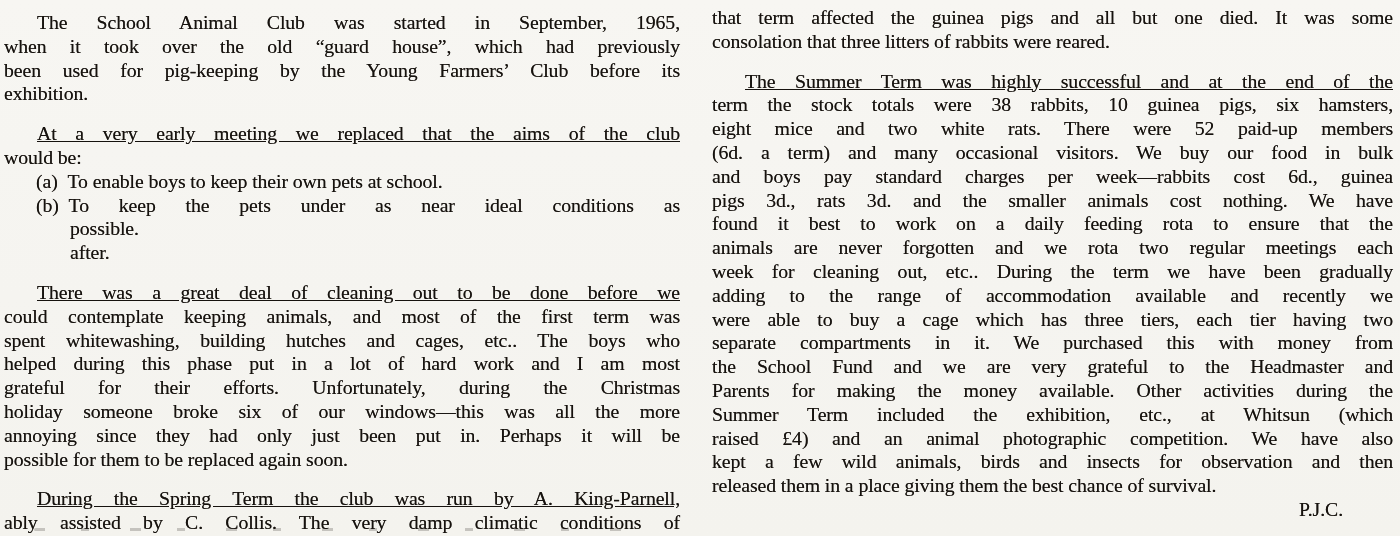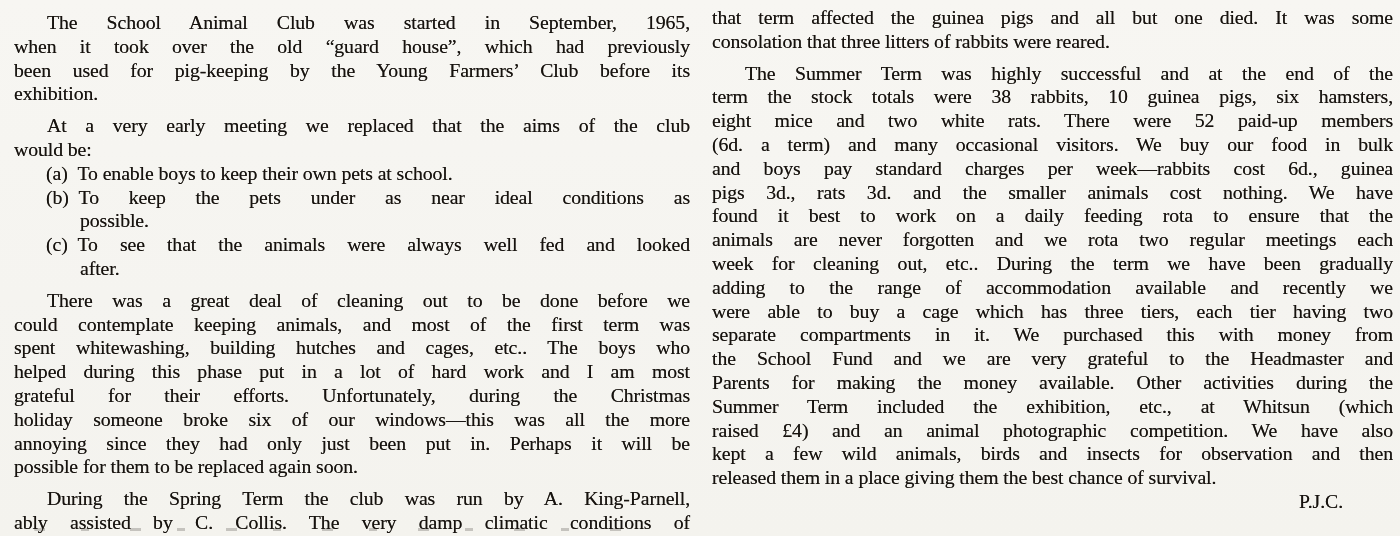--- a/index.html
+++ b/index.html
@@ -18,41 +18,42 @@
     color: #16120e;
   }
   .column {
     position: absolute;
     font-size: 19.8px;
     line-height: 23.8px;
     letter-spacing: -0.1px;
     text-shadow: 0 0 0.5px rgba(20, 15, 10, 0.65);
   }
   .column-left {
-    left: 14px;
+    left: 4px;
     top: 11px;
     width: 676px;
   }
   .column-right {
     left: 712px;
     top: 6px;
     width: 681px;
   }
   .line {
     text-align: justify;
     text-align-last: justify;
   }
   .line.plain {
     text-align-last: left;
   }
   .line.first {
     text-indent: 33px;
   }
   .line.para {
-    margin-top: 8px;
+    margin-top: 16px;
+    text-decoration: underline;
   }
   .line.list {
     padding-left: 32px;
   }
   .line.cont {
     padding-left: 66px;
     text-align-last: left;
   }
   .line.sig {
     text-align-last: right;
@@ -82,21 +83,20 @@
   <div class="column column-left">
       <div class="line first">The School Animal Club was started in September, 1965,</div>
       <div class="line">when it took over the old “guard house”, which had previously</div>
       <div class="line">been used for pig-keeping by the Young Farmers’ Club before its</div>
       <div class="line plain">exhibition.</div>
       <div class="line first para">At a very early meeting we replaced that the aims of the club</div>
       <div class="line plain">would be:</div>
       <div class="line list plain">(a) To enable boys to keep their own pets at school.</div>
       <div class="line list">(b) To keep the pets under as near ideal conditions as</div>
       <div class="line cont">possible.</div>
-      <div class="line list">(c) To see that the animals were always well fed and looked</div>
       <div class="line cont">after.</div>
       <div class="line first para">There was a great deal of cleaning out to be done before we</div>
       <div class="line">could contemplate keeping animals, and most of the first term was</div>
       <div class="line">spent whitewashing, building hutches and cages, etc.. The boys who</div>
       <div class="line">helped during this phase put in a lot of hard work and I am most</div>
       <div class="line">grateful for their efforts. Unfortunately, during the Christmas</div>
       <div class="line">holiday someone broke six of our windows—this was all the more</div>
       <div class="line">annoying since they had only just been put in. Perhaps it will be</div>
       <div class="line plain">possible for them to be replaced again soon.</div>
       <div class="line first para">During the Spring Term the club was run by A. King-Parnell,</div>

